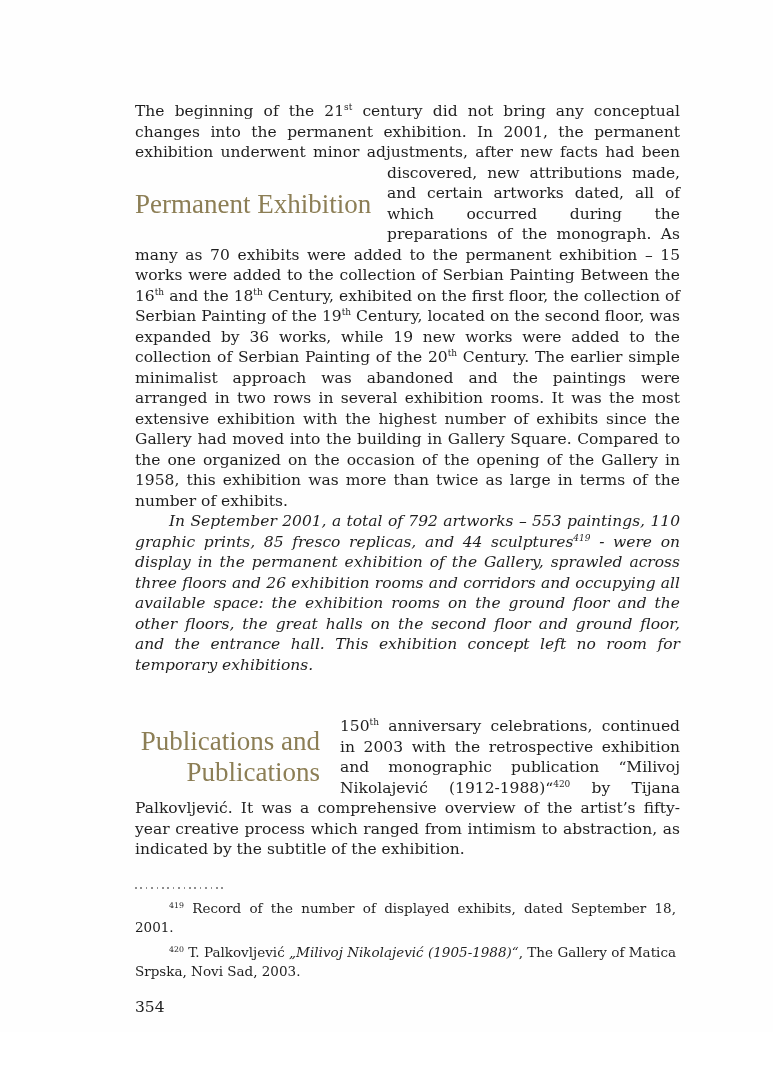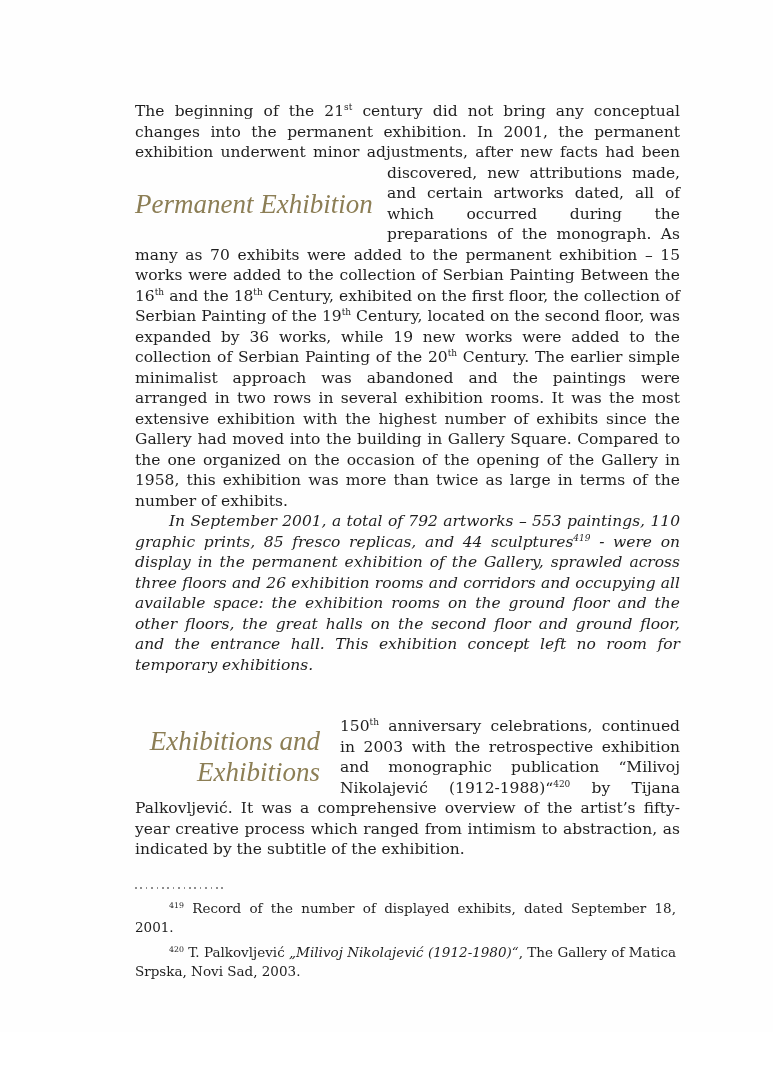--- a/index.html
+++ b/index.html
@@ -24,21 +24,20 @@
   sup { font-size:0.58em; line-height:0; vertical-align:super; }
   i { font-style:italic; }
 
   .float-h {
     float:left;
     height:82px;
     box-sizing:border-box;
     display:flex;
     align-items:center;
     font-family:"Liberation Serif", serif;
-    font-style:italic;
     color:#8c7e55;
   }
   .float-h.h1 { width:252px; }
   .float-h.h1 .h-text { font-size:27px; line-height:30px; }
   .float-h.h2 { width:205px; justify-content:flex-end; padding-right:20px; }
   .float-h.h2 .h-text { font-size:27px; line-height:31px; text-align:right; }
 
   .fn-sep {
     margin:27px 0 10px 0;
     width:88px; height:2px;
@@ -62,22 +61,23 @@
 
 <div class="page">
 
   <p class="body"><span>The beginning of the 21<sup>st</sup> century did not bring any conceptual changes into the permanent exhibition. In 2001, the permanent exhibition underwent minor adjustments, after new facts had been discovered, new attributions</span><span class="float-h h1">
         <span class="h-text">Permanent Exhibition</span>
       </span><span> made, and certain artworks dated, all of which occurred during the preparations of the monograph. As many as 70 exhibits were added to the permanent exhibition – 15 works were added to the collection of Serbian Painting Between the 16<sup>th</sup> and the 18<sup>th</sup> Century, exhibited on the first floor, the collection of Serbian Painting of the 19<sup>th</sup> Century, located on the second floor, was expanded by 36 works, while 19 new works were added to the collection of Serbian Painting of the 20<sup>th</sup> Century. The earlier simple minimalist approach was abandoned and the paintings were arranged in two rows in several exhibition rooms. It was the most extensive exhibition with the highest number of exhibits since the Gallery had moved into the building in Gallery Square. Compared to the one organized on the occasion of the opening of the Gallery in 1958, this exhibition was more than twice as large in terms of the number of exhibits.</span></p>
 
   <p class="body indent">In September 2001, a total of 792 artworks – 553 paintings, 110 graphic prints, 85 fresco replicas, and 44 sculptures<sup>419</sup> - were on display in the permanent exhibition of the Gallery, sprawled across three floors and 26 exhibition rooms and corridors and occupying all available space: the exhibition rooms on the ground floor and the other floors, the great halls on the second floor and ground floor, and the entrance hall. This exhibition concept left no room for temporary exhibitions.</p>
 
   <p class="body sect2"><span class="float-h h2">
-        <span class="h-text">Exhibitions and Exhibitions</span>
+        <span class="h-text">Publications and Publications</span>
       </span><span> 150<sup>th</sup> anniversary celebrations, continued in 2003 with the retrospective exhibition and monographic publication “Milivoj Nikolajević (1912-1988)“<sup>420</sup> by Tijana Palkovljević. It was a comprehensive overview of the artist’s fifty-year creative process which ranged from intimism to abstraction, as indicated by the subtitle of the exhibition.</span></p>
 
   <div class="fn-sep"></div>
 
   <p class="footnote"><sup>419</sup> Record of the number of displayed exhibits, dated September 18, 2001.</p>
-  <p class="footnote"><sup>420</sup> T. Palkovljević <i>„Milivoj Nikolajević (1912-1980)“</i>, The Gallery of Matica Srpska, Novi Sad, 2003.</p>
+  <p class="footnote"><sup>420</sup> T. Palkovljević <i>„Milivoj Nikolajević (1905-1988)“</i>, The Gallery of Matica Srpska, Novi Sad, 2003.</p>
 
+  <p class="pagenum">354</p>
 
 </div>
 
 </body></html>

